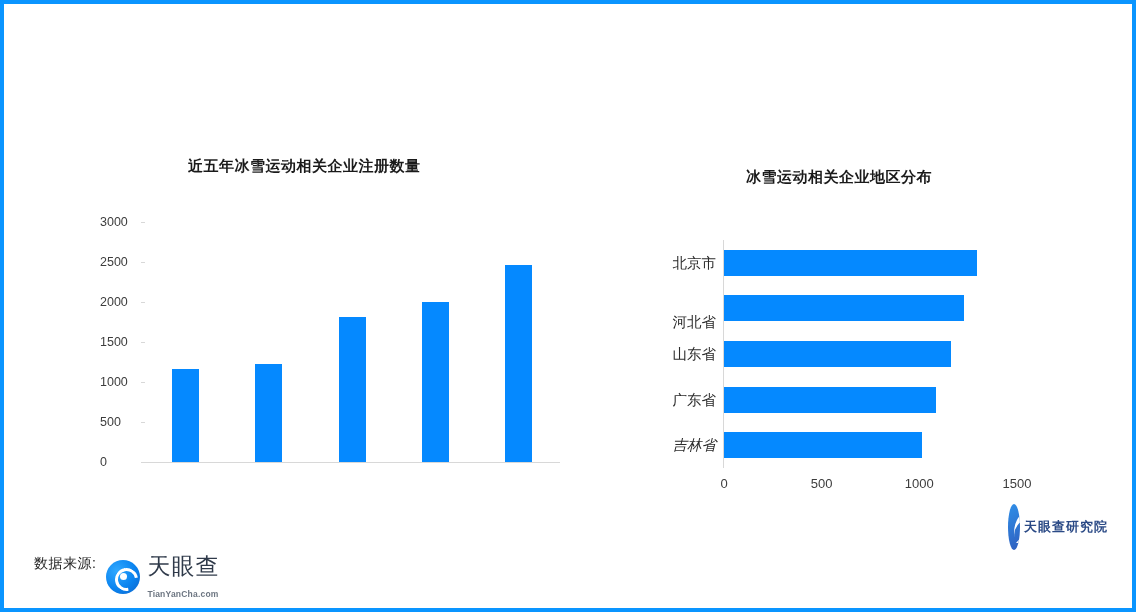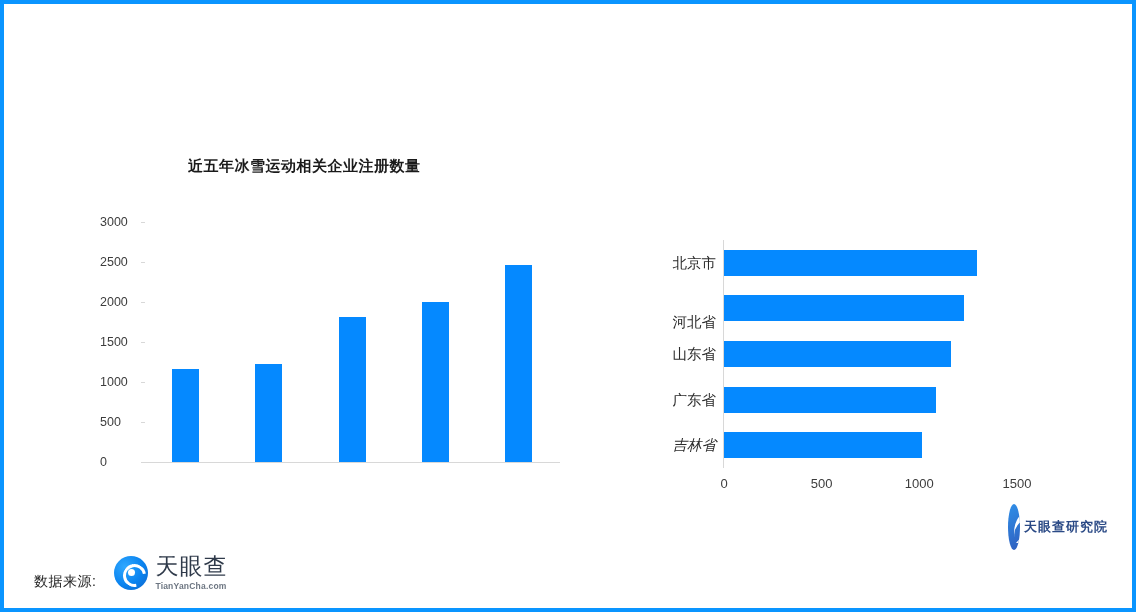--- a/index.html
+++ b/index.html
@@ -192,22 +192,22 @@
     color: #3d3d3d;
     transform: translateX(-50%);
   }
 
   
   .footer-source {
     position: absolute;
     left: 30px;
     top: 551px;
     display: flex;
-    align-items: flex-end;
-    gap: 18px;
+    align-items: flex-start;
+    gap: 10px;
   }
   .source-label {
     font-size: 14px;
     color: #1f1f1f;
     letter-spacing: 0.5px;
   }
   .tyc-logo {
     display: flex;
     align-items: center;
     gap: 7px;
@@ -247,21 +247,21 @@
     font-size: 23px;
     font-weight: normal;
     color: #2f3a4a;
     letter-spacing: 1px;
   }
   .tyc-en {
     font-size: 8.5px;
     font-weight: bold;
     color: #6d7682;
     letter-spacing: 0.2px;
-    margin-top: 4px;
+    margin-top: 12px;
   }
 
   .footer-brand {
     position: absolute;
     left: 1004px;
     top: 500px;
     width: 100px;
     display: flex;
     align-items: center;
     gap: 4px;
@@ -305,20 +305,21 @@
   }
 </style>
 </head>
 <body>
 
 <div class="page">
 
 
   <div class="panel-title" id="left-panel-title">近五年冰雪运动相关企业注册数量</div>
 
+  <div class="panel-title" id="right-panel-title">冰雪运动相关企业地区分布</div>
 
   <div class="col-chart">
     <div class="y-axis-labels" id="col-y-labels">
         <div class="y-label" style="top: 240px;">0</div>
         <div class="y-label" style="top: 200px;">500</div>
         <div class="y-label" style="top: 160px;">1000</div>
         <div class="y-label" style="top: 120px;">1500</div>
         <div class="y-label" style="top: 80px;">2000</div>
         <div class="y-label" style="top: 40px;">2500</div>
         <div class="y-label" style="top: 0px;">3000</div>

